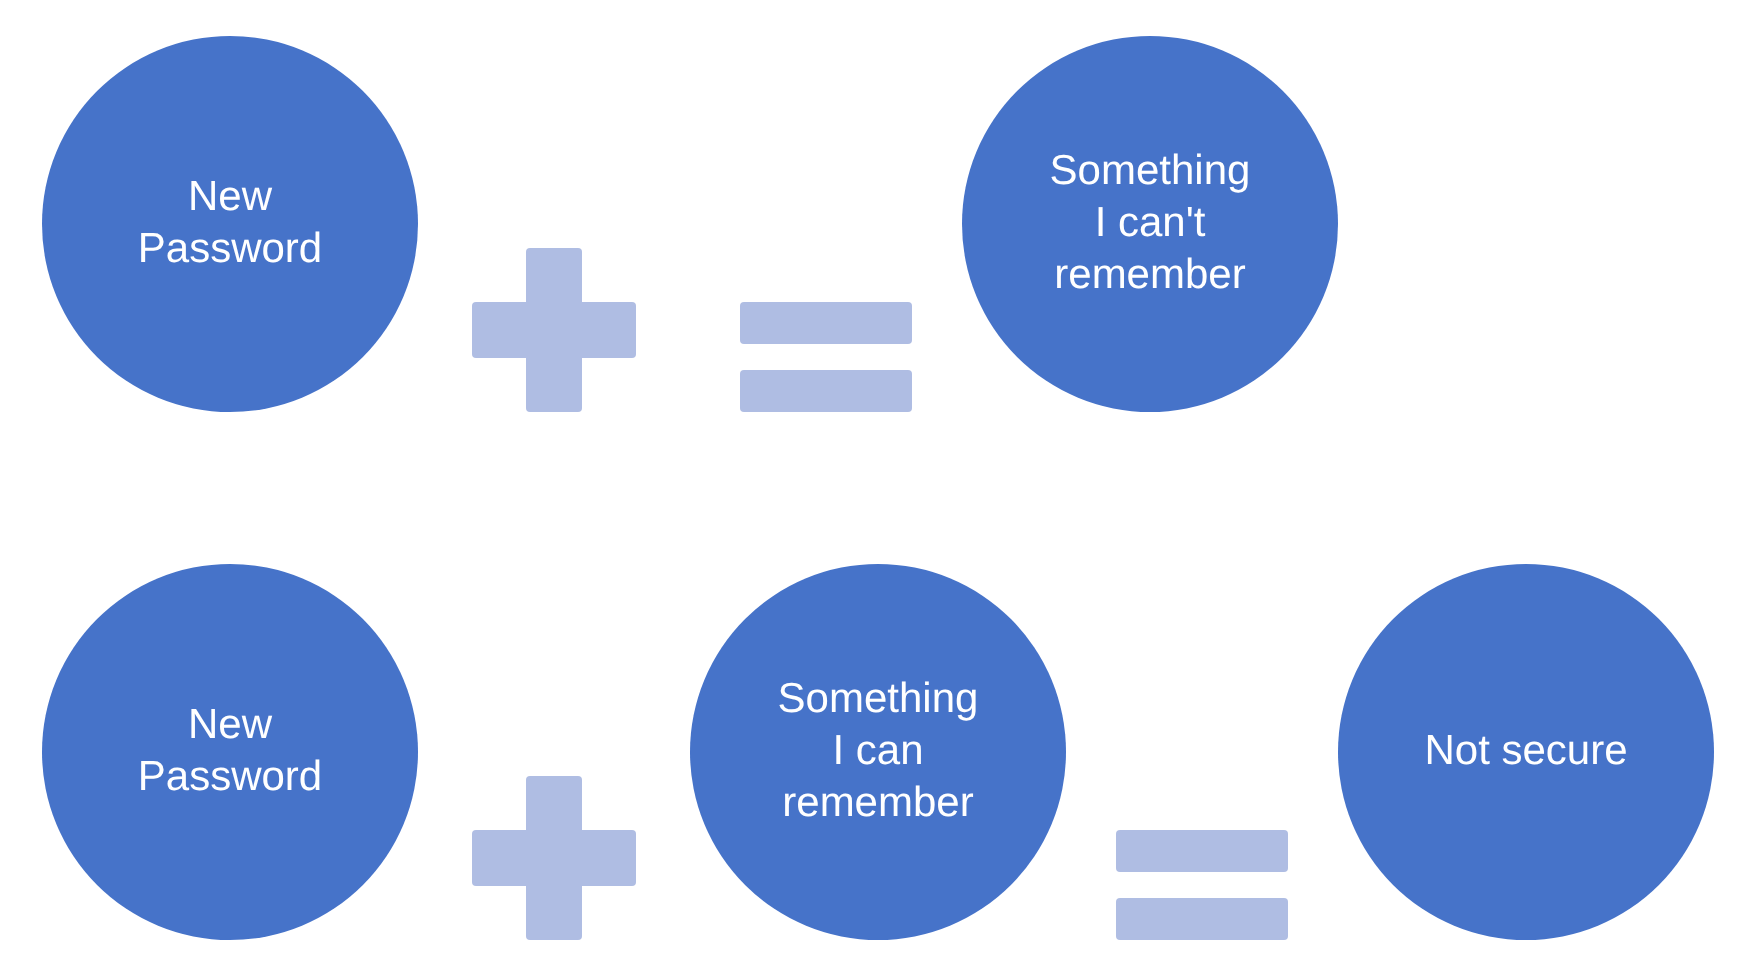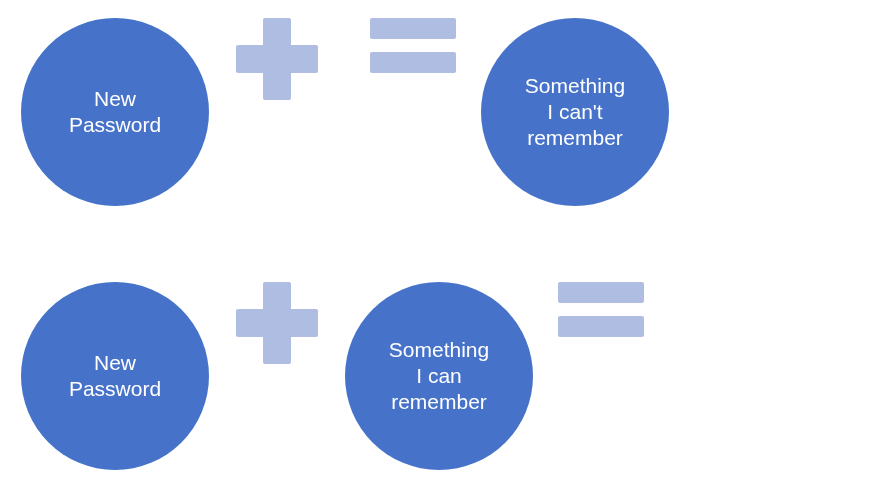--- a/index.html
+++ b/index.html
@@ -17,21 +17,21 @@
   .canvas {
     position: relative;
     width: 874px;
     height: 487px;
     background: var(--bg-color);
     overflow: hidden;
     padding-top: 18px;
   }
   .equation-row {
     display: flex;
-    align-items: flex-start;
+    align-items: flex-end;
     padding-left: 21px;
     height: 188px;
   }
   .equation-row + .equation-row {
     margin-top: 76px;
   }
   .circle {
     width: 188px;
     height: 188px;
     border-radius: 50%;
@@ -122,15 +122,16 @@
     </div>
     <div class="circle">Something
 I can
 remember</div>
     <div class="operator-slot">
       <span class="equals">
         <span class="bar"></span>
         <span class="bar"></span>
       </span>
     </div>
+    <div class="circle">Not secure</div>
   </div>
 
 </div>
 
 </body></html>

